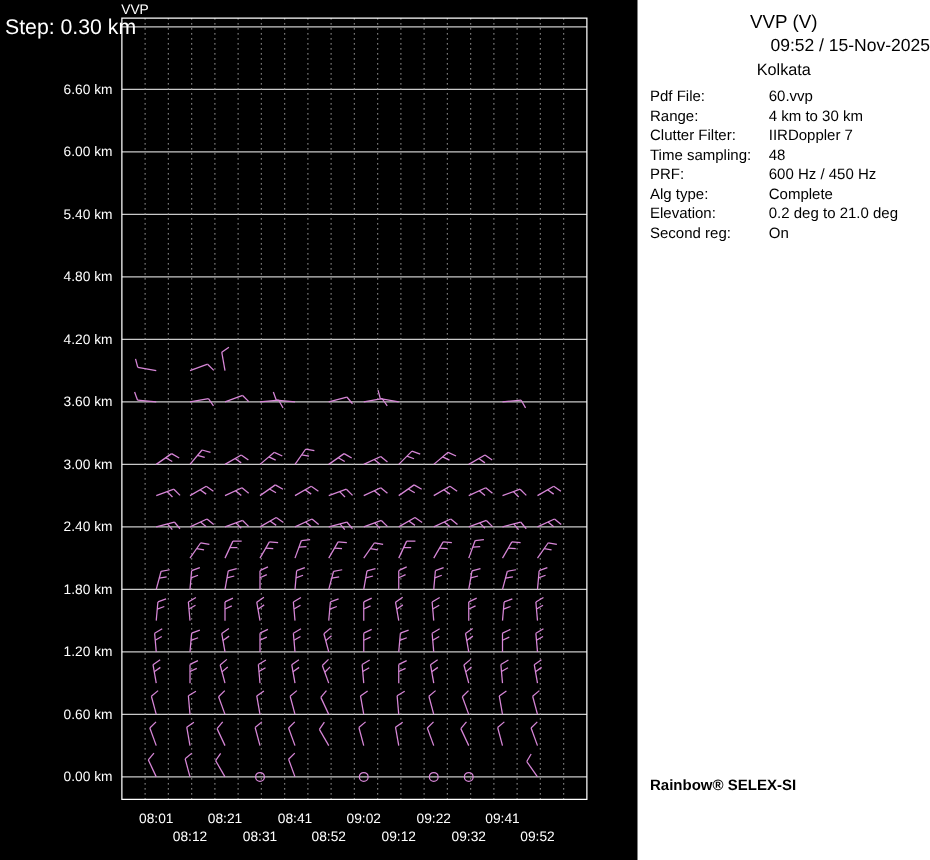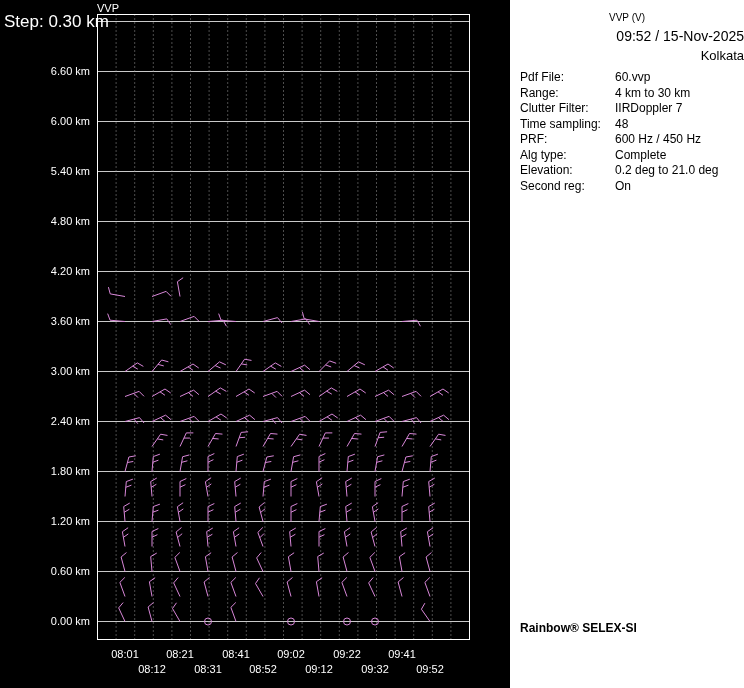--- a/index.html
+++ b/index.html
@@ -18,23 +18,23 @@
     font-size: 11px; color: #fff;
   }
   .step-label {
     position: absolute; left: 4px; top: 12px; font-size: 17px; color: #fff;
   }
   #plot-svg { position: absolute; left: 0; top: 0; }
   .right-panel {
     position: absolute; left: 510px; top: 0; width: 234px; height: 688px;
     background: #ffffff; color: #000;
   }
-  .rp-title   { text-align: center; font-size: 10px; margin-top: 8px; line-height: 19px; }
+  .rp-title   { text-align: center; font-size: 15px; margin-top: 8px; line-height: 19px; }
   .rp-sub     { text-align: right; font-size: 14px; line-height: 19px; }
-  .rp-site    { text-align: right; font-size: 13px; line-height: 19px; }
+  .rp-site    { text-align: center; font-size: 13px; line-height: 19px; }
   .info       { margin: 5px 0 0 10px; font-size: 12px; }
   .info-row   { display: flex; line-height: 15.5px; align-items: center; }
   .info-label { width: 95px; flex: none; }
   .info-value { white-space: nowrap; }
   .rp-footer  { position: absolute; left: 10px; top: 621px; font-size: 12px; font-weight: bold; }
 </style>
 </head>
 <body>
 
 <div class="left-panel">

